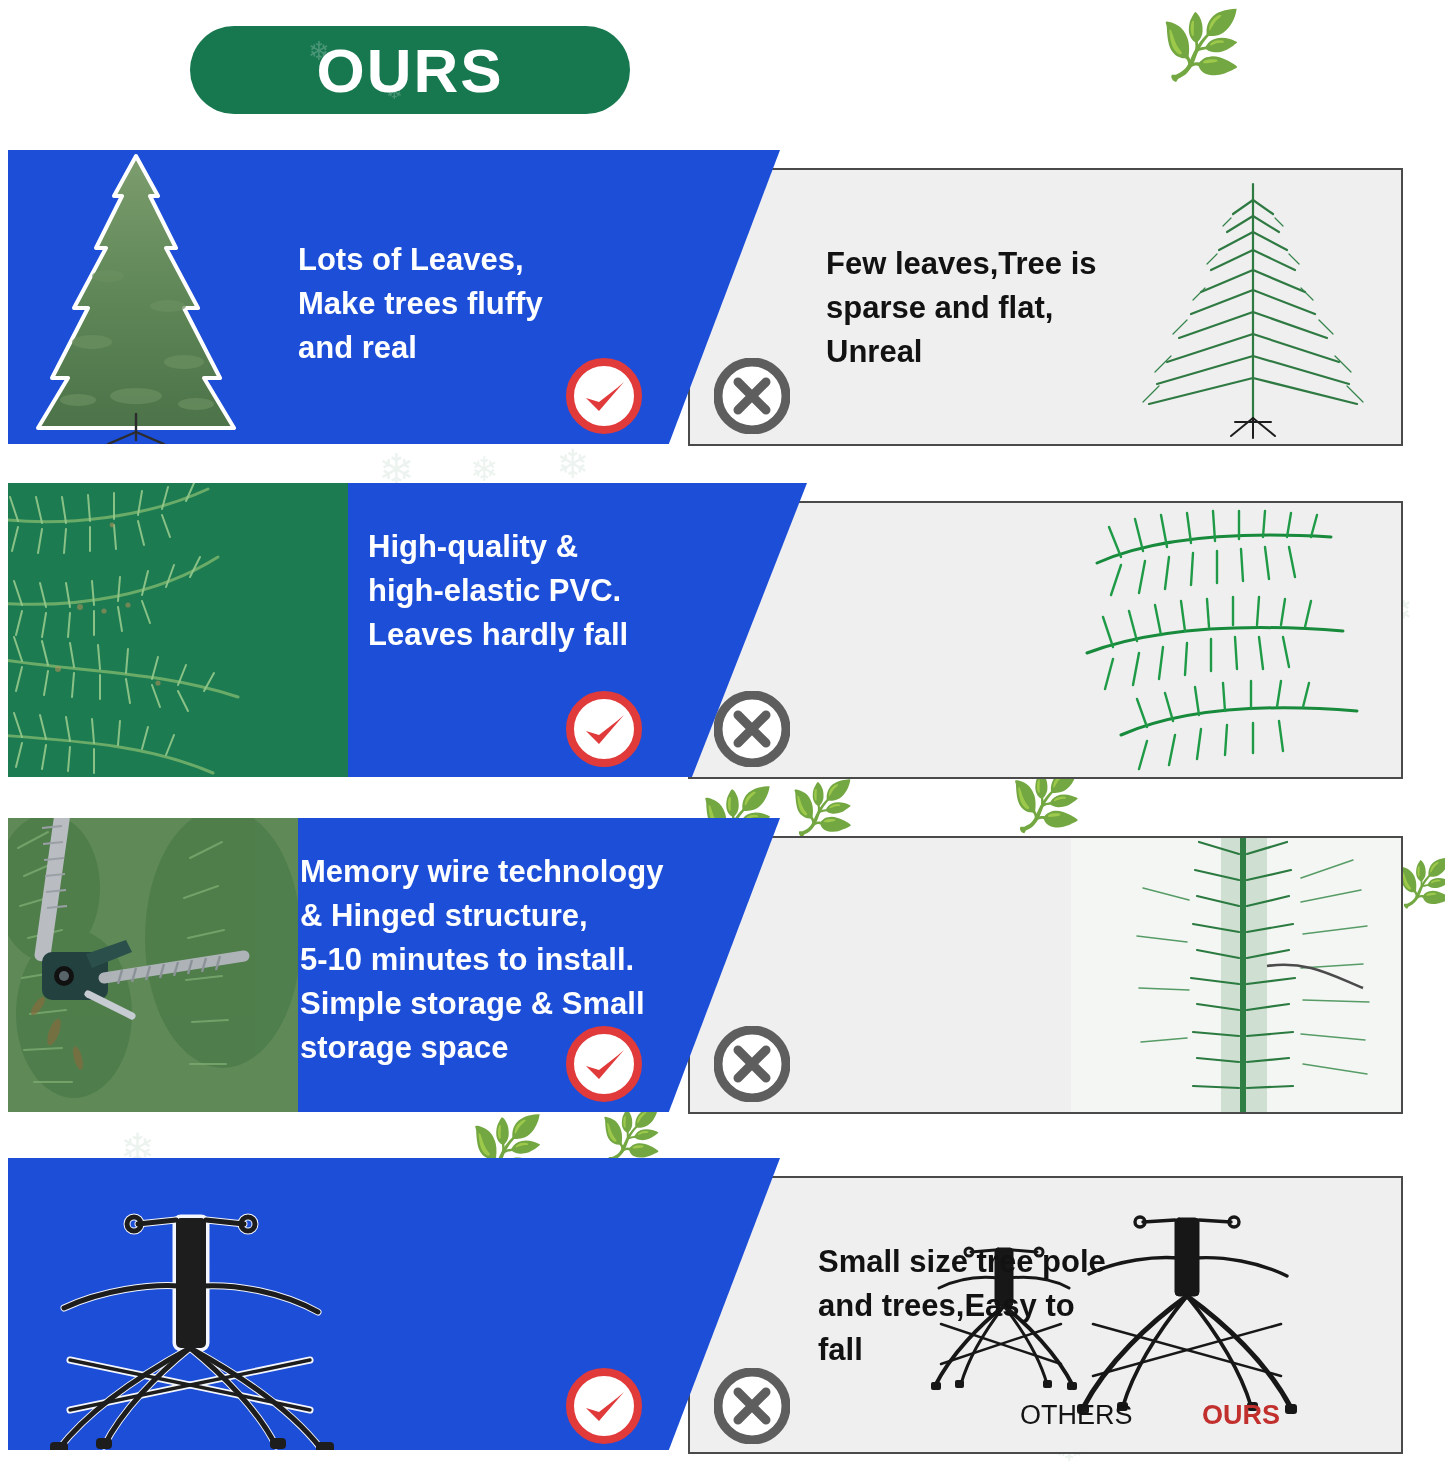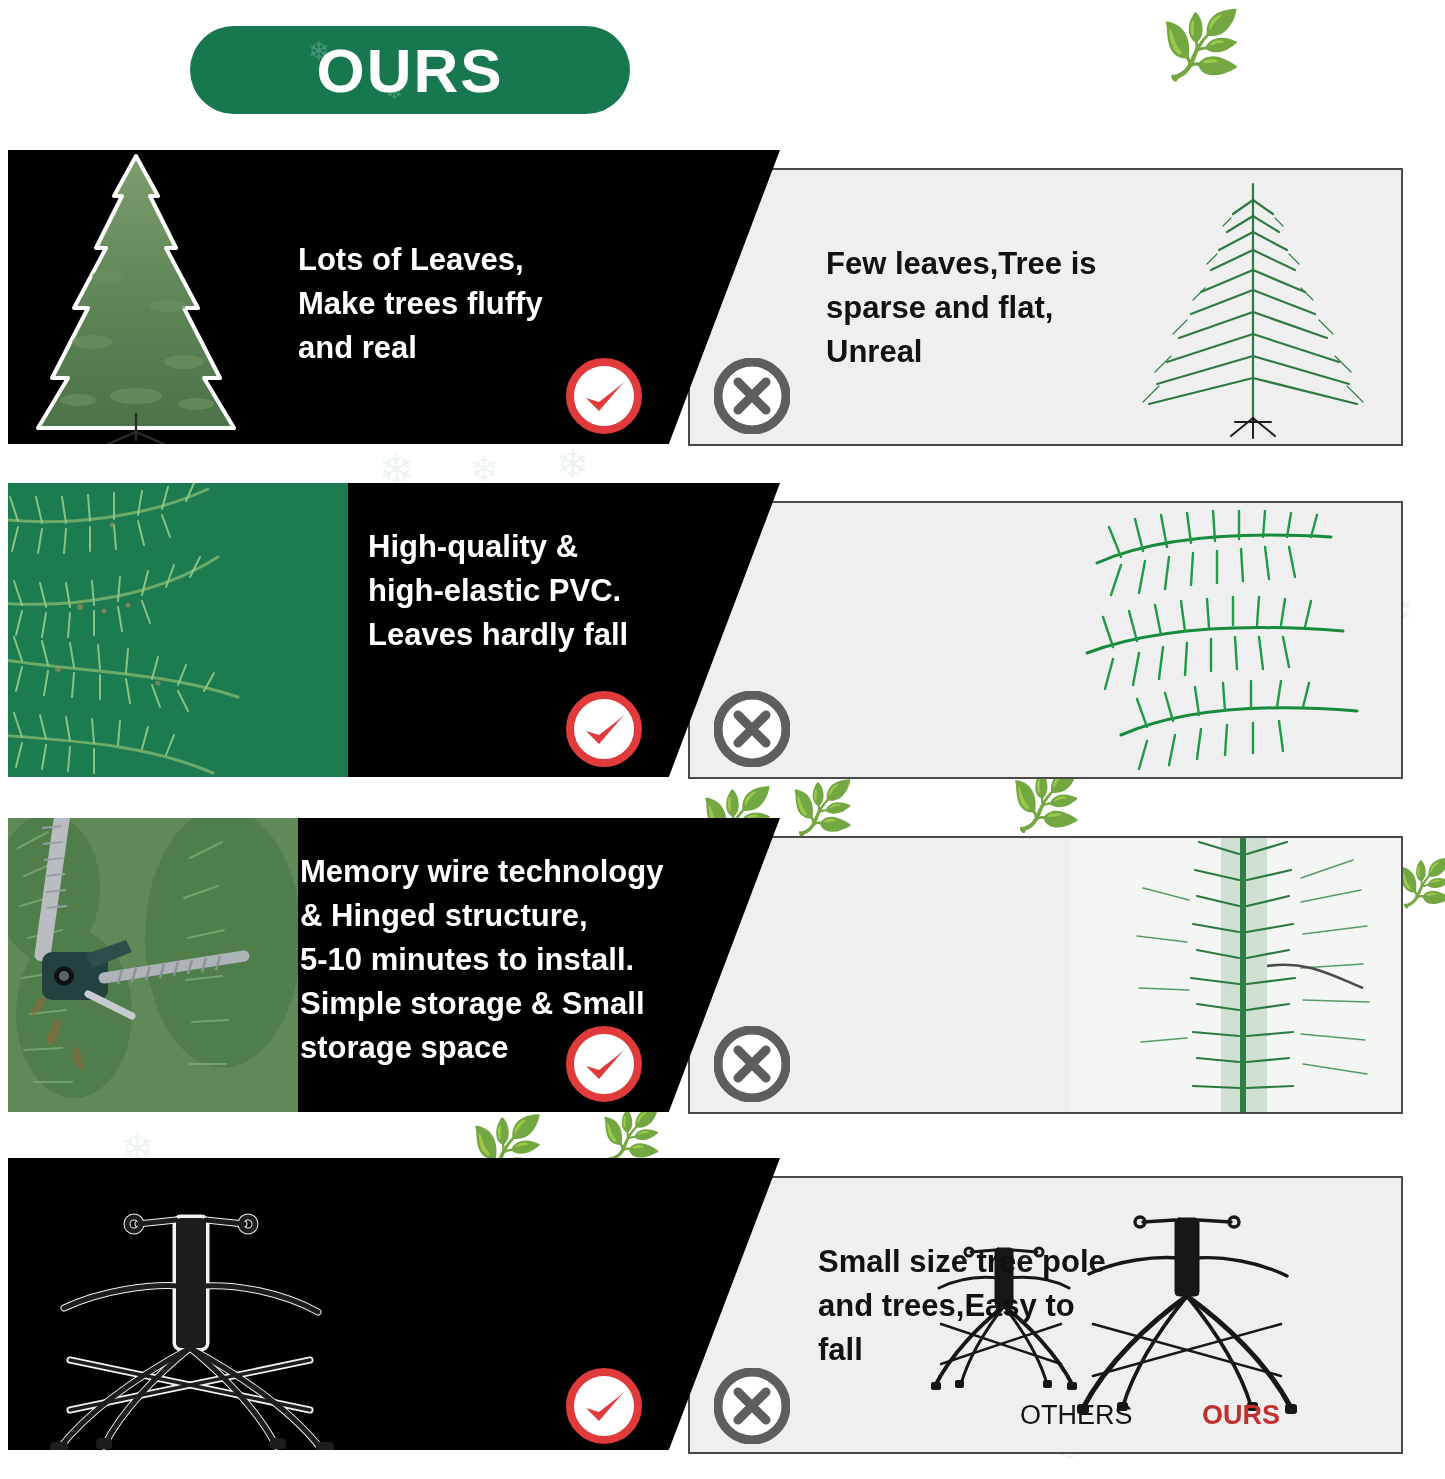--- a/index.html
+++ b/index.html
@@ -45,21 +45,21 @@
   
   .panel-others{
     position:absolute;top:18px;left:688px;width:715px;
     background:#efefef;border:2px solid #4a4a4a;
     box-sizing:border-box;
   }
 
   
   .panel-ours{
     position:absolute;top:0;left:8px;width:772px;
-    background:#000000;
+    background:#1d4ed8;
     clip-path:polygon(0 0, 100% 0, 85.6% 100%, 0 100%);
     overflow:hidden;
   }
 
   
   .ours-photo{position:absolute;left:0;top:0;bottom:0;overflow:hidden;}
   .others-photo{position:absolute;top:0;bottom:0;right:0;overflow:hidden;}
 
   
   .ours-text{
@@ -274,21 +274,21 @@
             <line x1="120" y1="226" x2="116" y2="256"></line>
               <line x1="146" y1="222" x2="144" y2="252"></line>
             <line x1="172" y1="220" x2="172" y2="250"></line>
               <line x1="198" y1="218" x2="202" y2="248"></line>
           </g>
         </g>
       </svg>
     </div>
   </div>
 
-  <div class="panel-ours" style="height:294px;">
+  <div class="panel-ours" style="height:294px;padding-left:27px;">
     <div class="ours-photo" style="width:340px;">
       <svg width="340" height="294" viewBox="0 0 340 294">
         <rect width="340" height="294" fill="#1c7b51"></rect>
         <g stroke="#6fae6a" stroke-width="3" fill="none" stroke-linecap="round" opacity=".95">
           <path d="M-10 36 C60 44, 140 34, 200 6"></path>
           <path d="M-10 120 C70 126, 150 112, 210 74"></path>
           <path d="M-10 176 C80 190, 150 188, 230 214"></path>
           <path d="M-10 252 C70 258, 140 262, 205 290"></path>
         </g>
         <g stroke="#95c98c" stroke-width="2" stroke-linecap="round" opacity=".9">

